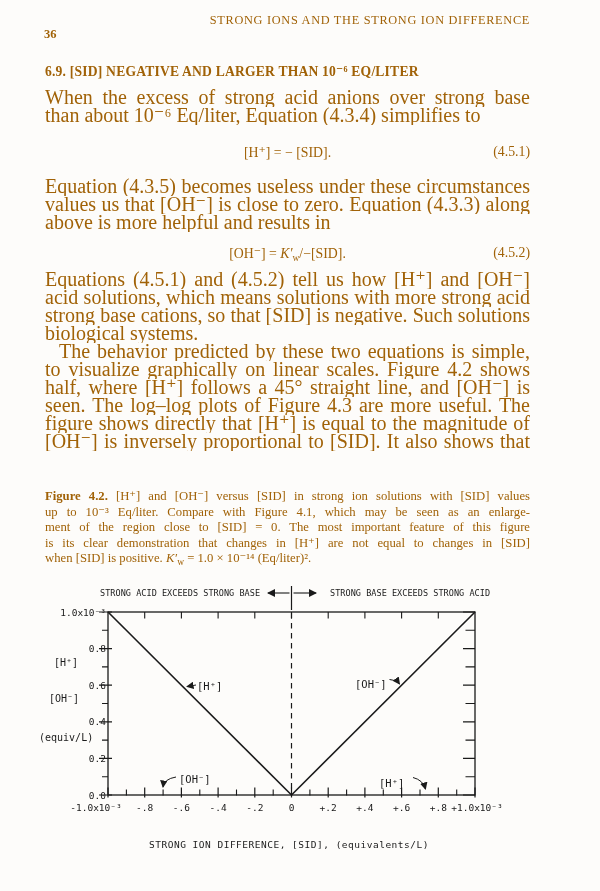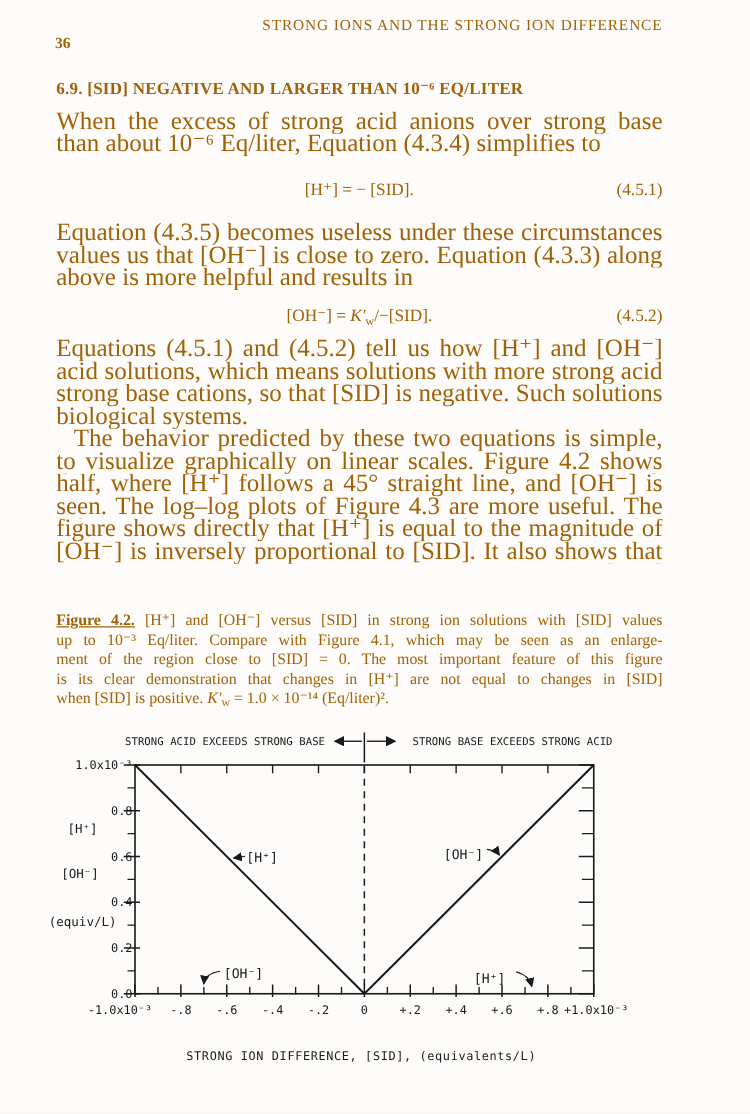--- a/index.html
+++ b/index.html
@@ -13,21 +13,21 @@
   .bline{height:18px;overflow:hidden;font-size:20px;line-height:17.5px;}
   .jl{text-align:justify;}
   .jl::after{content:"";display:inline-block;width:100%;}
   .indent{text-indent:14px;}
   .eqrow{height:20px;font-size:13.8px;text-align:center;}
   .eqnum{position:absolute;right:0;top:0;}
   .ksym{font-style:italic;}
   .ksub{font-size:9.5px;vertical-align:-3px;}
   .cap{font-size:12.7px;}
   .capline{height:15.6px;overflow:hidden;line-height:15.2px;}
-  .caplabel{font-weight:bold;text-decoration:underline;}
+  .caplabel{font-weight:bold;}
   .chart{left:0;top:580px;}
   .chart text{fill:#1a1a1a;font-family:"DejaVu Sans Mono","DejaVu Sans",monospace;}
   .t-annot{font-size:8.5px;}
   .t-tick{font-size:9.5px;}
   .t-word{font-size:10px;}
   .t-curve{font-size:10.5px;}
   .t-xlab{font-size:9.5px;letter-spacing:.5px;}
   .stroke{stroke:#1a1a1a;fill:none;}
 </style>
 </head>

